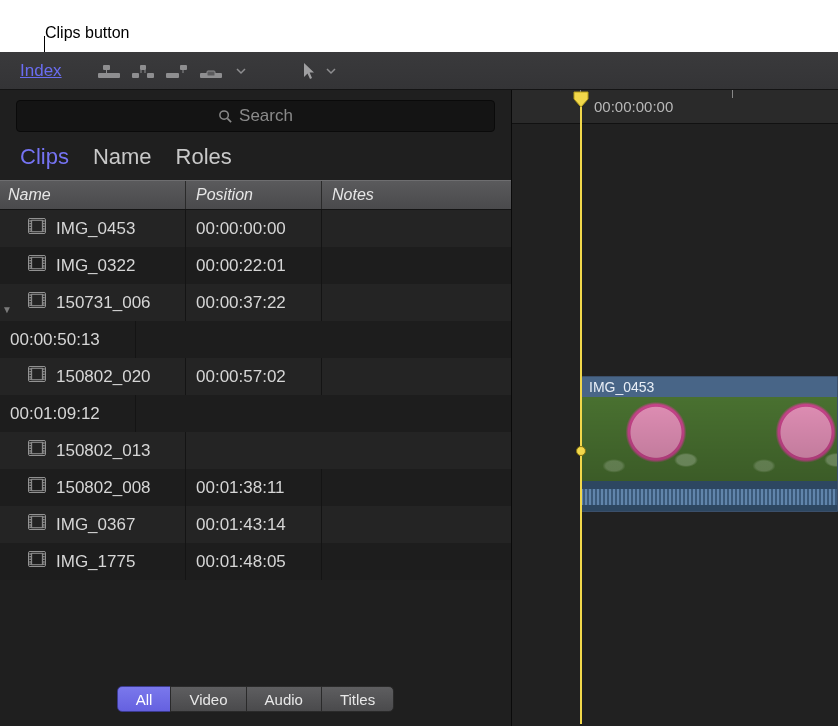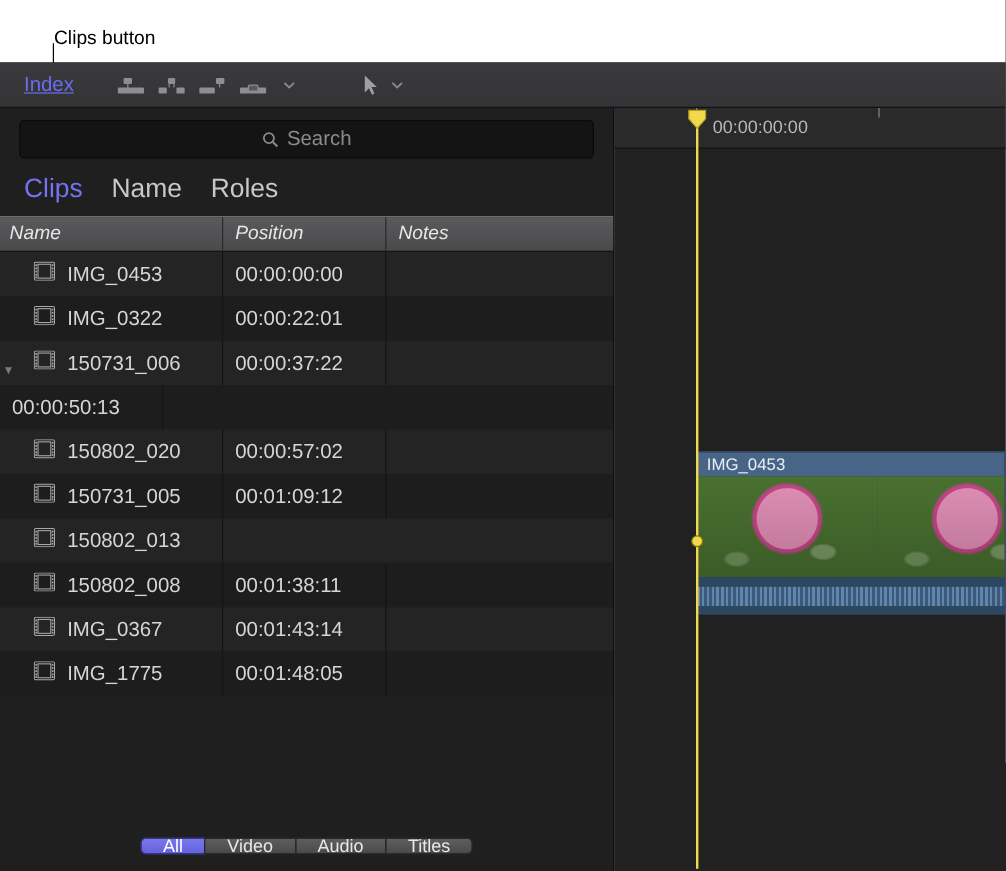--- a/index.html
+++ b/index.html
@@ -164,21 +164,21 @@
     }
     .cell-notes { flex: 1; padding-left: 10px; }
     .film-icon { width: 18px; height: 16px; flex-shrink: 0; }
     .bottom-filters {
       padding: 10px 0 14px 0;
       display: flex;
       justify-content: center;
       gap: 0;
     }
     .seg {
-      height: 14px;
+      height: 26px;
       padding: 0 18px;
       background: linear-gradient(#5e5e60, #4a4a4c);
       color: #e8e8e8;
       font-size: 15px;
       border: 1px solid #2a2a2a;
       display: flex; align-items: center;
       margin-left: -1px;
     }
     .seg:first-child { border-radius: 5px 0 0 5px; margin-left: 0; }
     .seg:last-child { border-radius: 0 5px 5px 0; }
@@ -458,37 +458,20 @@
                   <rect x="17" y="8.5" width="1.5" height="1.7" fill="#a8a8a8"></rect>
                   <rect x="17" y="11.5" width="1.5" height="1.7" fill="#a8a8a8"></rect>
                   <rect x="17" y="14" width="1.5" height="1.7" fill="#a8a8a8"></rect>
                 </svg></span>
               <span>150802_020</span>
             </div>
             <div class="cell-pos">00:00:57:02</div>
             <div class="cell-notes"></div>
           </div>
           <div class="row">
-            <div class="cell-name">
-              <span><svg class="film-icon" viewBox="0 0 20 18">
-                  <rect x="0.5" y="0.5" width="19" height="17" rx="1.5" fill="none" stroke="#a8a8a8" stroke-width="1"></rect>
-                  <rect x="4" y="2.5" width="12" height="13" fill="none" stroke="#a8a8a8" stroke-width="1"></rect>
-                  <rect x="1.5" y="2.5" width="1.5" height="1.7" fill="#a8a8a8"></rect>
-                  <rect x="1.5" y="5.5" width="1.5" height="1.7" fill="#a8a8a8"></rect>
-                  <rect x="1.5" y="8.5" width="1.5" height="1.7" fill="#a8a8a8"></rect>
-                  <rect x="1.5" y="11.5" width="1.5" height="1.7" fill="#a8a8a8"></rect>
-                  <rect x="1.5" y="14" width="1.5" height="1.7" fill="#a8a8a8"></rect>
-                  <rect x="17" y="2.5" width="1.5" height="1.7" fill="#a8a8a8"></rect>
-                  <rect x="17" y="5.5" width="1.5" height="1.7" fill="#a8a8a8"></rect>
-                  <rect x="17" y="8.5" width="1.5" height="1.7" fill="#a8a8a8"></rect>
-                  <rect x="17" y="11.5" width="1.5" height="1.7" fill="#a8a8a8"></rect>
-                  <rect x="17" y="14" width="1.5" height="1.7" fill="#a8a8a8"></rect>
-                </svg></span>
-              <span>150731_005</span>
-            </div>
             <div class="cell-pos">00:01:09:12</div>
             <div class="cell-notes"></div>
           </div>
           <div class="row">
             <div class="cell-name">
               <span><svg class="film-icon" viewBox="0 0 20 18">
                   <rect x="0.5" y="0.5" width="19" height="17" rx="1.5" fill="none" stroke="#a8a8a8" stroke-width="1"></rect>
                   <rect x="4" y="2.5" width="12" height="13" fill="none" stroke="#a8a8a8" stroke-width="1"></rect>
                   <rect x="1.5" y="2.5" width="1.5" height="1.7" fill="#a8a8a8"></rect>
                   <rect x="1.5" y="5.5" width="1.5" height="1.7" fill="#a8a8a8"></rect>

